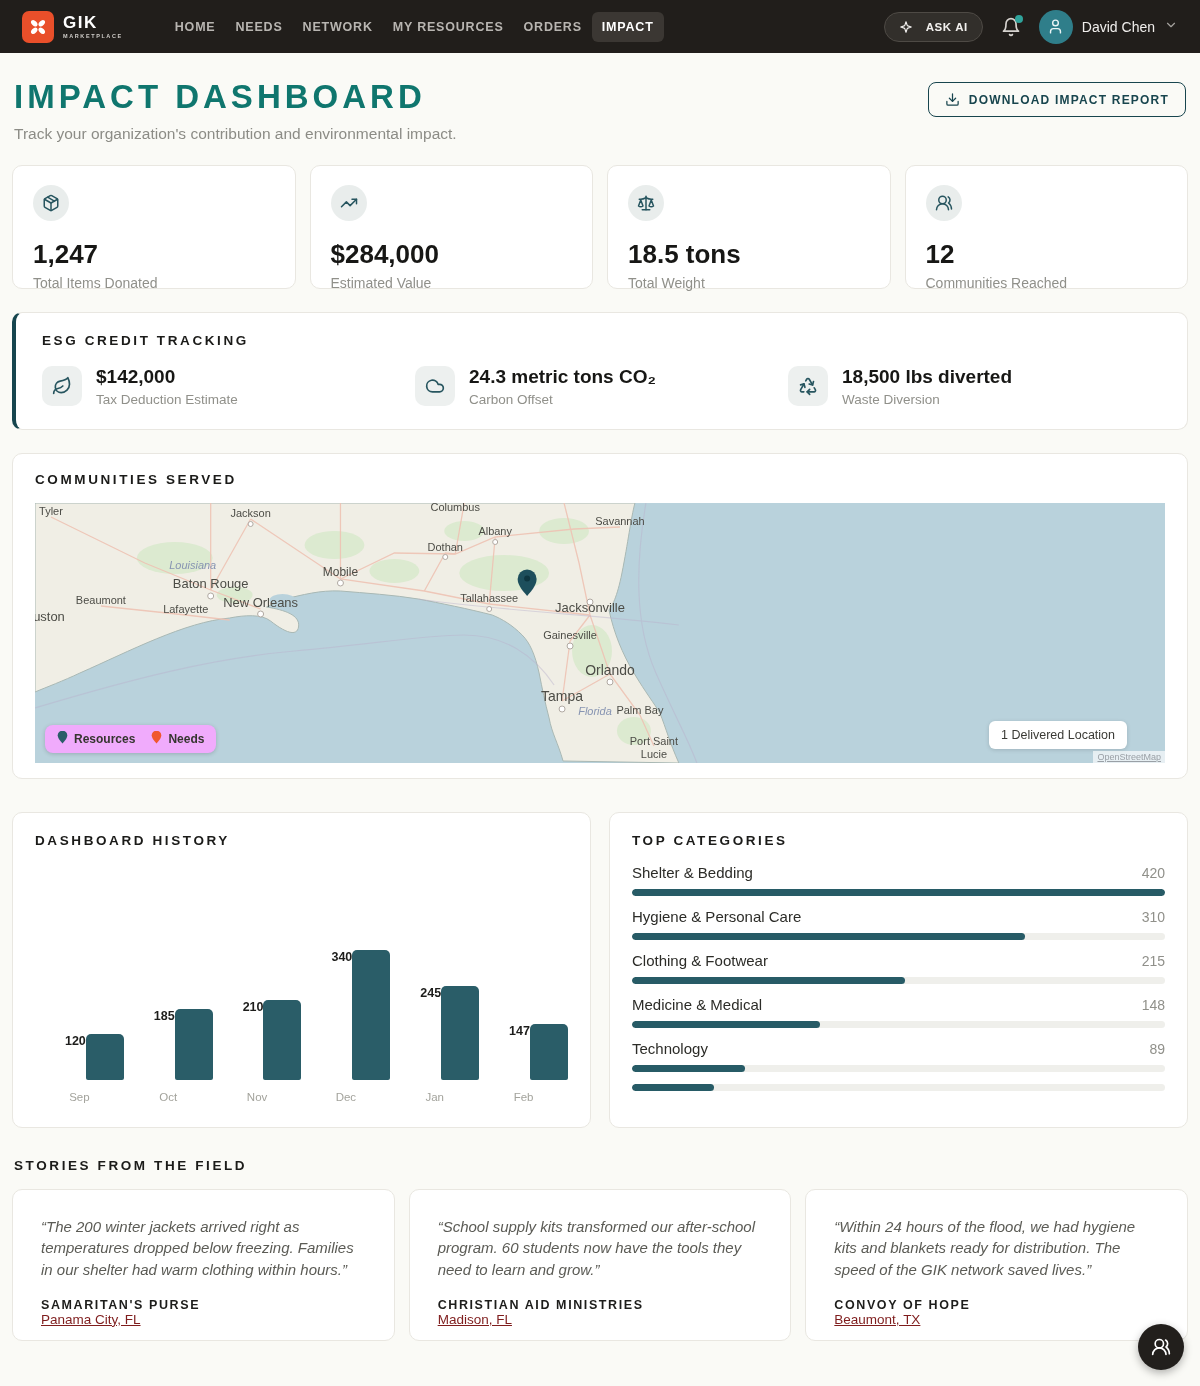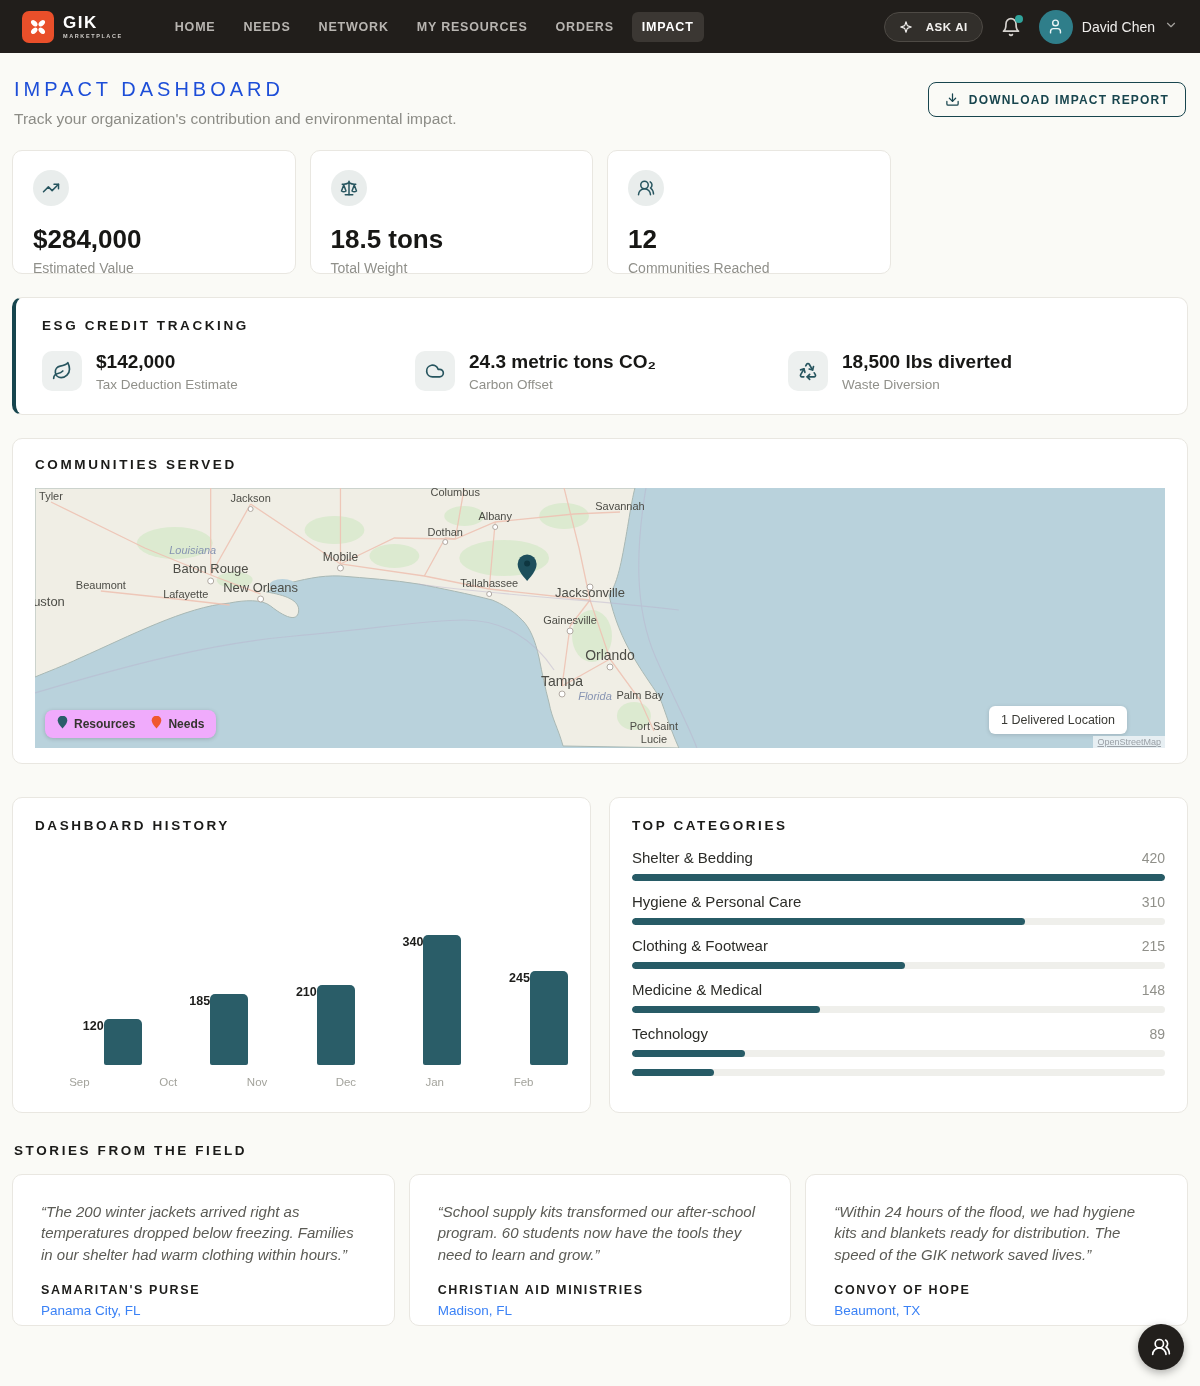--- a/index.html
+++ b/index.html
@@ -7,39 +7,39 @@
   body { height:1386px; position:relative; overflow:hidden; }
 
   
   .navbar { height:53px; background:#211e1b; display:flex; align-items:center; padding:0 22px; gap:26px; }
   .brand { display:flex; align-items:center; gap:9px; margin-right:16px; }
   .brand-mark { width:32px; height:32px; border-radius:7px; background:#e94f2a; display:flex; align-items:center; justify-content:center; }
   .brand-mark svg { width:22px; height:22px; }
   .brand-text { line-height:1; }
   .brand-name { color:#fff; font-weight:bold; font-size:17px; letter-spacing:1.5px; }
   .brand-sub { color:#cfccc8; font-size:5.5px; letter-spacing:1.6px; margin-top:3px; font-weight:bold; }
-  .nav-links { display:flex; align-items:center; gap:8px; }
+  .nav-links { display:flex; align-items:center; }
   .nav-item { color:#b8b5b1; font-size:12.5px; font-weight:bold; letter-spacing:0.8px; padding:8px 10px; border-radius:6px; cursor:pointer; white-space:nowrap; }
   .nav-item.active { background:#3b3733; color:#fff; }
   .nav-right { margin-left:auto; display:flex; align-items:center; gap:18px; }
   .ask-ai { display:flex; align-items:center; gap:13px; background:#322f2b; border:1px solid #4e4a45; border-radius:999px; padding:7px 14px; color:#f2f0ee; font-size:11.5px; font-weight:bold; letter-spacing:0.6px; cursor:pointer; }
   .ask-ai svg { width:14px; height:14px; stroke:#f2f0ee; }
   .bell-wrap { position:relative; cursor:pointer; display:flex; }
   .bell-wrap svg { width:20px; height:20px; stroke:#d6d3cf; }
   .bell-dot { position:absolute; top:-2px; right:-2px; width:8px; height:8px; border-radius:50%; background:#2fa39b; }
   .user-chip { display:flex; align-items:center; gap:9px; cursor:pointer; }
   .avatar { width:34px; height:34px; border-radius:50%; background:#2f7e8a; display:flex; align-items:center; justify-content:center; }
   .avatar svg { width:17px; height:17px; stroke:#eaf4f5; }
   .user-name { color:#f0eeec; font-size:14px; }
   .chev svg { width:14px; height:14px; stroke:#a5a29e; }
 
   
   .page { padding:0 12px; }
   .page-head { display:flex; justify-content:space-between; align-items:flex-start; padding:25px 2px 22px; }
-  .page-title { font-size:20px; font-weight:400; letter-spacing:4px; color:#1d4ed8; }
+  .page-title { font-size:33px; font-weight:700; letter-spacing:4px; color:#0f766e; }
   .page-sub { margin-top:9px; font-size:15.5px; color:#8c8c86; }
   .dl-btn { display:flex; align-items:center; gap:9px; border:1.5px solid #18454e; color:#18454e; background:transparent; border-radius:8px; padding:9px 16px; font-size:12px; font-weight:bold; letter-spacing:1.2px; cursor:pointer; margin-top:4px; font-family:inherit; }
   .dl-btn svg { width:15px; height:15px; stroke:#18454e; }
 
   .card { background:#fff; border:1px solid #e9e7e1; border-radius:10px; }
 
   
   .stats-row { display:grid; grid-template-columns:repeat(4,1fr); gap:14px; }
   .stat-card { padding:19px 20px; height:124px; }
   .stat-icon { width:36px; height:36px; border-radius:50%; background:#e9edec; display:flex; align-items:center; justify-content:center; }
@@ -85,21 +85,21 @@
   .cat-value { font-size:14px; color:#90908a; }
   .cat-track { margin-top:8px; height:7px; border-radius:4px; background:#efefeb; overflow:hidden; }
   .cat-fill { height:100%; border-radius:4px; background:#275b66; }
 
   
   .stories-title { margin:30px 2px 16px; }
   .stories-row { display:grid; grid-template-columns:repeat(3,1fr); gap:14px; }
   .story-card { padding:26px 28px; height:152px; }
   .story-quote { font-style:italic; font-size:15px; color:#5b5b55; line-height:1.42; }
   .story-org { margin-top:18px; font-size:12.5px; font-weight:bold; letter-spacing:1.6px; color:#1d1d1b; }
-  .story-loc { margin-top:6px; font-size:13.5px; color:#3b82f6; }
+  .story-loc { font-size:13.5px; color:#7f1d1d;text-decoration:underline; }
 
   
   .fab { position:absolute; right:16px; bottom:16px; width:46px; height:46px; border-radius:50%; background:#221f1c; display:flex; align-items:center; justify-content:center; cursor:pointer; box-shadow:0 3px 8px rgba(0,0,0,.3); }
   .fab svg { width:20px; height:20px; stroke:#fff; }
 
   .map-city { fill:#4c4c46; }
   .map-state { fill:#8794b2; font-style:italic; }
 </style>
 </head>
 <body>
@@ -171,20 +171,32 @@
       <svg viewBox="0 0 24 24" fill="none" stroke-width="2" stroke-linecap="round" stroke-linejoin="round">
           <path d="M21 15v4a2 2 0 0 1-2 2H5a2 2 0 0 1-2-2v-4"></path>
           <polyline points="7 10 12 15 17 10"></polyline>
           <line x1="12" x2="12" y1="15" y2="3"></line>
         </svg>
       <span>DOWNLOAD IMPACT REPORT</span>
     </button>
   </div>
 
   <section class="stats-row" id="stats-row">
+      <div class="card stat-card">
+        <div class="stat-icon">
+          <svg viewBox="0 0 24 24" fill="none" stroke="currentColor" stroke-width="2" stroke-linecap="round" stroke-linejoin="round">
+            <path d="m7.5 4.27 9 5.15"></path>
+            <path d="M21 8a2 2 0 0 0-1-1.73l-7-4a2 2 0 0 0-2 0l-7 4A2 2 0 0 0 3 8v8a2 2 0 0 0 1 1.73l7 4a2 2 0 0 0 2 0l7-4A2 2 0 0 0 21 16Z"></path>
+            <path d="m3.3 7 8.7 5 8.7-5"></path>
+            <path d="M12 22V12"></path>
+          </svg>
+        </div>
+        <div class="stat-value">1,247</div>
+        <div class="stat-label">Total Items Donated</div>
+      </div>
       <div class="card stat-card">
         <div class="stat-icon">
           <svg viewBox="0 0 24 24" fill="none" stroke="currentColor" stroke-width="2" stroke-linecap="round" stroke-linejoin="round">
             <polyline points="22 7 13.5 15.5 8.5 10.5 2 17"></polyline>
             <polyline points="16 7 22 7 22 13"></polyline>
           </svg>
         </div>
         <div class="stat-value">$284,000</div>
         <div class="stat-label">Estimated Value</div>
       </div>
@@ -378,20 +390,24 @@
             <div class="bar" style="height: 80px; background: rgb(42, 93, 104);"></div>
           </div>
           <div class="bar-col">
             <div class="bar-value">340</div>
             <div class="bar" style="height: 130px; background: rgb(42, 93, 104);"></div>
           </div>
           <div class="bar-col">
             <div class="bar-value">245</div>
             <div class="bar" style="height: 94px; background: rgb(42, 93, 104);"></div>
           </div>
+          <div class="bar-col">
+            <div class="bar-value">147</div>
+            <div class="bar" style="height: 56px; background: rgb(42, 93, 104);"></div>
+          </div>
         </div>
       <div class="months-row" id="months-row">
           <div class="bar-month">Sep</div>
           <div class="bar-month">Oct</div>
           <div class="bar-month">Nov</div>
           <div class="bar-month">Dec</div>
           <div class="bar-month">Jan</div>
           <div class="bar-month">Feb</div>
         </div>
     </section>

